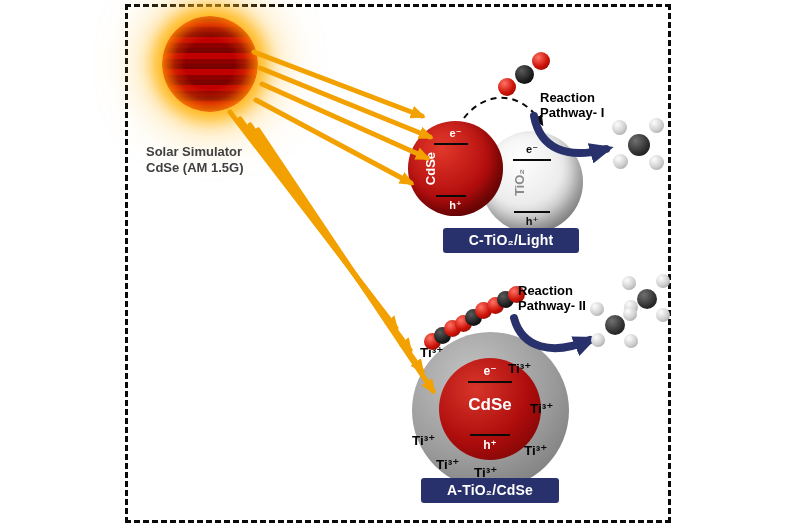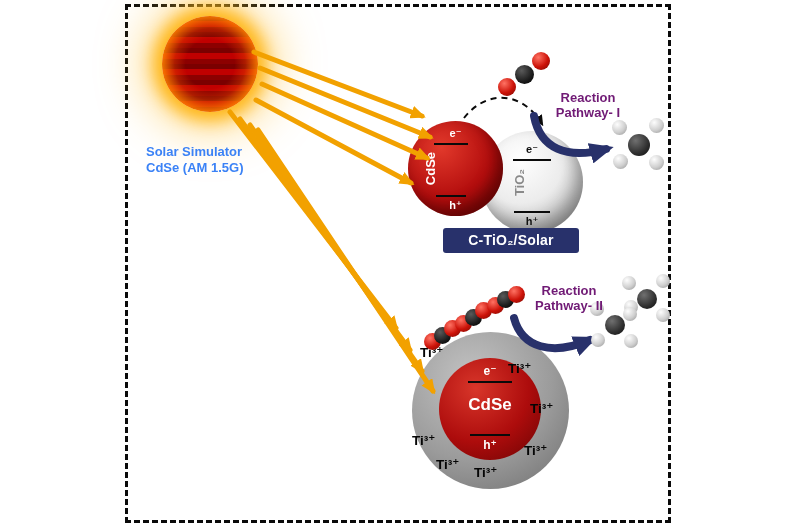--- a/index.html
+++ b/index.html
@@ -6,21 +6,21 @@
   body{font-family:"Liberation Sans","DejaVu Sans",sans-serif;}
   .canvas{position:relative;width:800px;height:530px;background:#fff;overflow:hidden;}
   .frame{position:absolute;left:125px;top:4px;width:546px;height:519px;border:3px dashed #0a0a0a;box-sizing:border-box;}
 
   
   .sun-core{position:absolute;left:162px;top:16px;width:96px;height:96px;border-radius:50%;
     background:
       radial-gradient(circle at 50% 50%, rgba(255,70,0,0) 0 36%, rgba(235,80,0,.35) 52%, rgba(255,130,0,.85) 70%, rgba(255,168,0,1) 84%),
       repeating-linear-gradient(to bottom,#7a0000 0 5px,#c00000 5px 11px,#8c0000 11px 16px);
     box-shadow:0 0 16px 9px rgba(255,178,10,.9),0 0 42px 22px rgba(255,196,60,.5);}
-  .sun-label{position:absolute;left:146px;top:144px;width:132px;font-size:13px;font-weight:bold;color:#3b82f6;line-height:16px;z-index:7;}
+  .sun-label{position:absolute;left:146px;top:144px;width:132px;font-size:13px;font-weight:bold;color:#404040;line-height:16px;z-index:7;}
   .block{display:block;}
 
   
   .sphere{position:absolute;border-radius:50%;}
   .sphere-cdse-top{left:408px;top:121px;width:95px;height:95px;z-index:4;
     background:radial-gradient(circle at 35% 28%,#e2392b,#b30d0d 55%,#6e0404 94%);
     box-shadow:inset -6px -8px 14px rgba(60,0,0,.5);}
   .sphere-tio2{left:481px;top:131px;width:102px;height:102px;z-index:3;
     background:radial-gradient(circle at 38% 28%,#ffffff,#ececec 45%,#c6c6c6 72%,#8d8d8d 96%);
     box-shadow:inset -6px -9px 16px rgba(0,0,0,.32);}
@@ -31,21 +31,21 @@
 
   .lvl{position:absolute;height:2px;background:#0a0a0a;z-index:5;}
   .s-label{position:absolute;left:0;right:0;text-align:center;font-weight:bold;z-index:5;}
   .white{color:#fff;}
   .rot{position:absolute;transform:rotate(-90deg);font-weight:bold;text-align:center;z-index:5;}
 
   
   .ti{position:absolute;font-weight:bold;font-size:13.5px;color:#050505;z-index:5;white-space:nowrap;}
 
   
-  .pathway{position:absolute;font-weight:bold;font-size:13px;line-height:15px;text-align:center;color:#701a75;z-index:7;}
+  .pathway{position:absolute;font-weight:bold;font-size:13px;line-height:15px;text-align:left;color:#000000;z-index:7;}
   #pathway1{left:540px;top:90px;width:96px;}
   #pathway2{left:518px;top:283px;width:102px;}
   .caption{position:absolute;background:#28316b;color:#fff;font-weight:bold;font-size:14px;text-align:center;height:25px;line-height:25px;border-radius:3px;z-index:7;letter-spacing:.2px;}
   #cap1{left:443px;top:228px;width:136px;}
   #cap2{left:421px;top:478px;width:138px;}
 
   
   .mol{position:absolute;z-index:6;}
   .atom{position:absolute;border-radius:50%;}
   .atom-o{background:radial-gradient(circle at 35% 30%,#ff7263,#cc1208 55%,#7d0b04 95%);}
@@ -129,21 +129,21 @@
     <span class="atom atom-cc" style="left:16px;top:16px;width:22px;height:22px;"></span>
     <span class="atom atom-h" style="left:1px;top:36px;width:15px;height:15px;"></span>
     <span class="atom atom-h" style="left:37px;top:37px;width:15px;height:15px;"></span>
   </div>
 
   <div class="pathway" id="pathway1">
     <span class="block">Reaction</span>
     <span class="block">Pathway- I</span>
   </div>
 
-  <div class="caption" id="cap1">C-TiO₂/Solar</div>
+  <div class="caption" id="cap1">C-TiO₂/Light</div>
 
   <div class="sphere sphere-gray"></div>
 
   <div class="sphere sphere-cdse-bottom">
     <span class="s-label white" style="top:6px;font-size:12px;">e⁻</span>
     <span class="lvl" style="left:29px;top:23px;width:44px;"></span>
     <span class="s-label white" style="top:37px;font-size:17px;">CdSe</span>
     <span class="lvl" style="left:31px;top:76px;width:40px;"></span>
     <span class="s-label white" style="top:80px;font-size:12px;">h⁺</span>
   </div>
@@ -181,14 +181,15 @@
     <span class="atom atom-cc" style="left:15px;top:15px;width:20px;height:20px;"></span>
     <span class="atom atom-h" style="left:1px;top:33px;width:14px;height:14px;"></span>
     <span class="atom atom-h" style="left:34px;top:34px;width:14px;height:14px;"></span>
   </div>
 
   <div class="pathway" id="pathway2">
     <span class="block">Reaction</span>
     <span class="block">Pathway- II</span>
   </div>
 
+  <div class="caption" id="cap2">A-TiO₂/CdSe</div>
 
 </div>
 
 </body></html>

